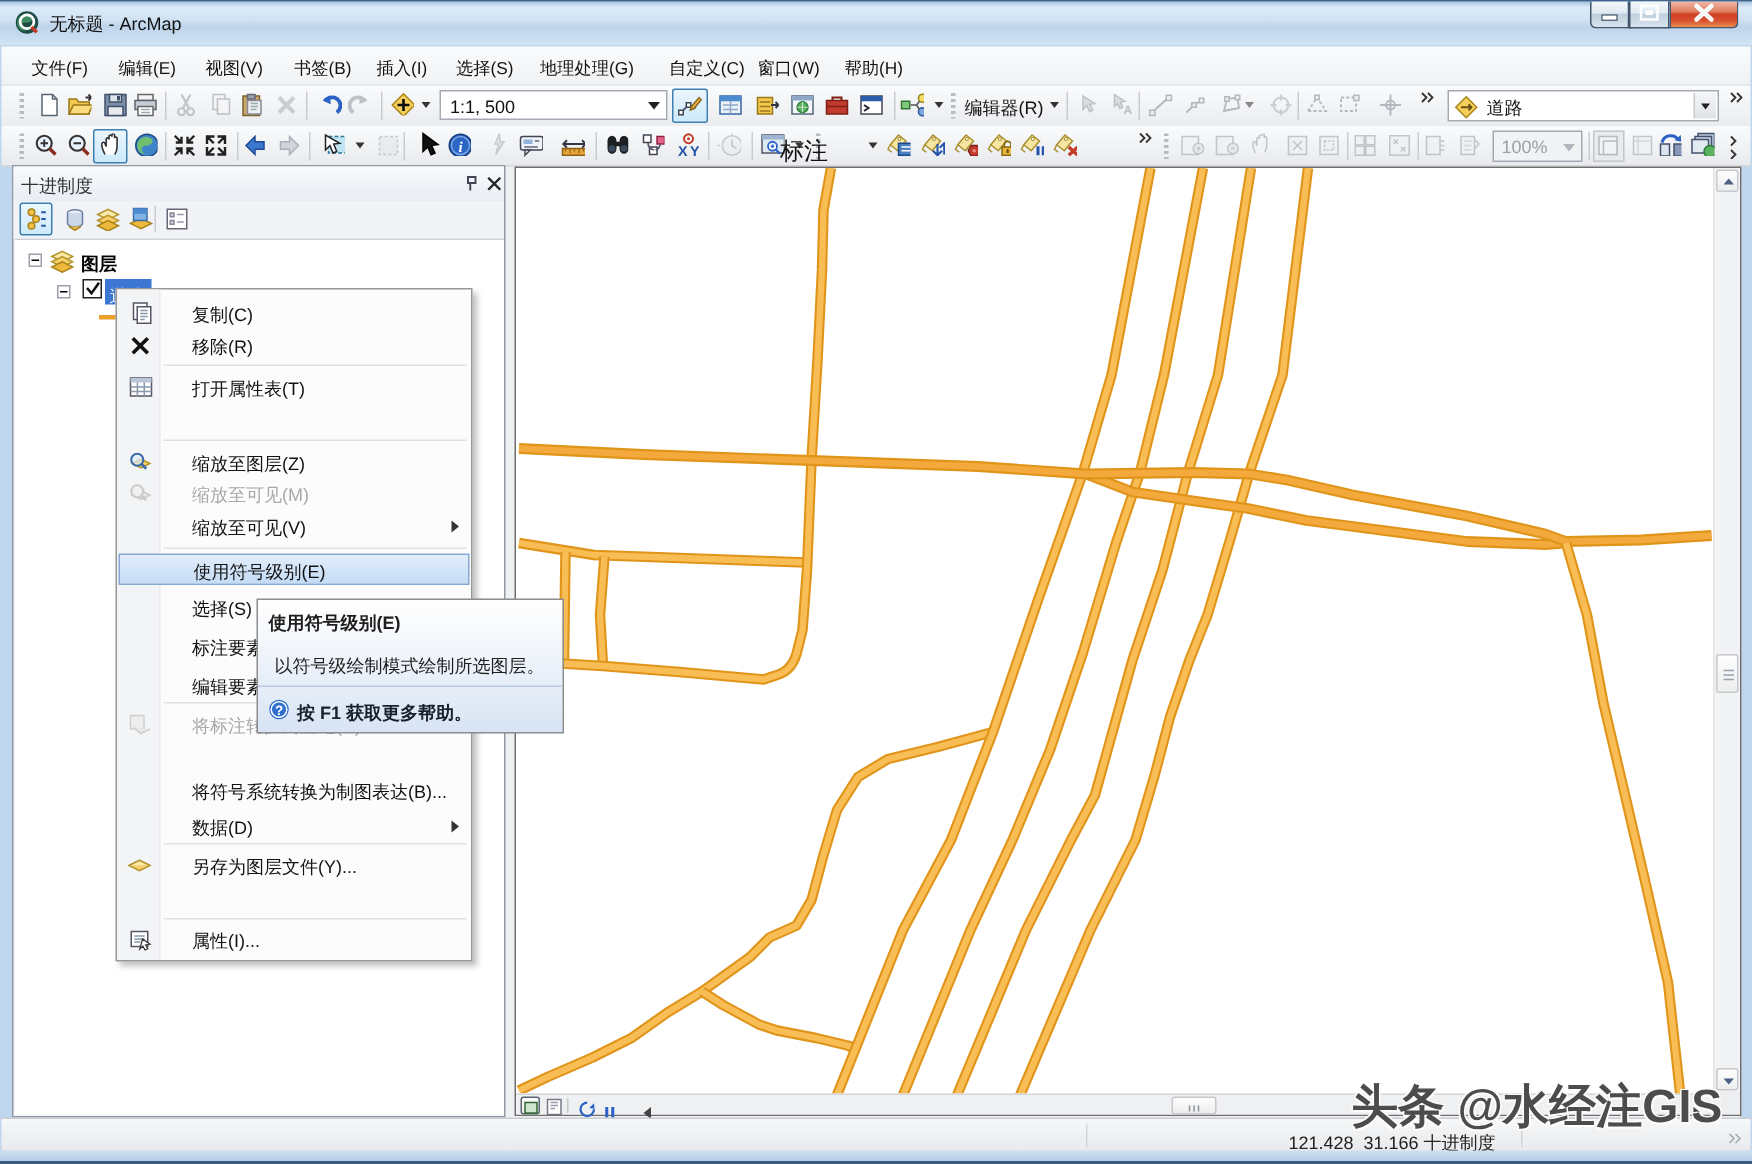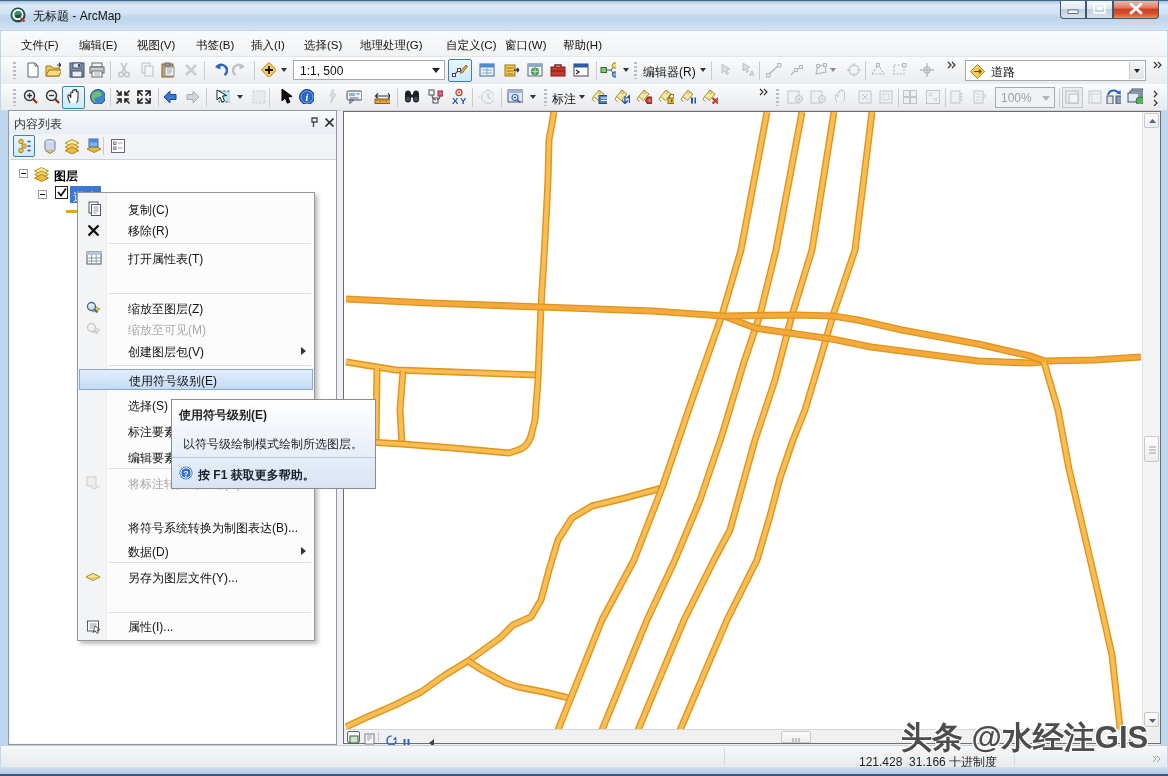--- a/index.html
+++ b/index.html
@@ -371,21 +371,21 @@
   <div class="tsep" style="left:500px"></div>
   <svg class="ic" style="left:506px;top:4px" width="20" height="18">
       <rect x="1" y="2" width="15" height="12" fill="#dfe9f3" stroke="#556"></rect>
       <rect x="1" y="2" width="15" height="3" fill="#9db5d0"></rect>
       <circle cx="8" cy="9.5" r="3" fill="#fff" stroke="#2a62c5" stroke-width="1.2"></circle>
       <path d="M10,11.5 l3,3" stroke="#2a62c5" stroke-width="1.6"></path>
       <path d="M6.8,9.5 h2.4 M8,8.3 v2.4" stroke="#2a62c5" stroke-width="1"></path>
     </svg>
   <div class="dd" style="left:529px;top:11px"></div>
   <div class="grip" style="left:543px"></div>
-  <span style="position:absolute;left:551px;top:7px;font-size:12px;color:#111">标注</span>
+  <span style="position:absolute;left:519px;top:7px;font-size:16px;color:#111">标注</span>
   <div class="dd" style="left:578px;top:11px"></div>
   <svg class="ic" style="left:590px;top:4px" width="19" height="18">
       <path d="M2.5,8.5 L8,2 l5,4 -5.5,6.5 Z" fill="#f7e6a2" stroke="#a98f2e"></path>
       <circle cx="8.6" cy="4.6" r="1" fill="#fff" stroke="#a98f2e" stroke-width="0.7"></circle>
       <path d="M2.5,8.5 l-1.5,3 2.5,2" fill="none" stroke="#a98f2e"></path>
       <rect x="8" y="7.5" width="10" height="8" fill="#4a7fc0" stroke="#1d4a8a"></rect>
       <path d="M10,10 h6 M10,12.5 h6" stroke="#fff" stroke-width="1"></path>
     </svg>
   <svg class="ic" style="left:613px;top:4px" width="19" height="18">
       <path d="M2.5,8.5 L8,2 l5,4 -5.5,6.5 Z" fill="#f7e6a2" stroke="#a98f2e"></path>
@@ -573,21 +573,21 @@
     <div class="sbtn" style="left:437px;top:1px;width:30px;height:12px"><svg width="30" height="12">
           <path d="M11,4 v4 M14,4 v4 M17,4 v4" stroke="#8b8f98" stroke-width="1"></path>
         </svg></div>
     <div style="position:absolute;left:784px;top:3px;width:7px;height:8px"><svg width="7" height="8">
           <path d="M1,0 L6,4 L1,8 Z" fill="#444"></path>
         </svg></div>
   </div>
 </div>
 <div class="abs" id="dock">
   <div id="dock-head"></div>
-  <div id="dock-title">内容列表</div>
+  <div id="dock-title">十进制度</div>
   <svg style="position:absolute;left:301px;top:6px" width="11" height="11" viewBox="0 0 11 11">
       <path d="M2,1 h5 v4 h-5 Z M3.5,5 v5" fill="none" stroke="#445" stroke-width="1.3"></path>
     </svg>
   <svg style="position:absolute;left:315px;top:6px" width="11" height="11" viewBox="0 0 11 11">
       <path d="M1.5,1.5 L9.5,9.5 M9.5,1.5 L1.5,9.5" stroke="#222" stroke-width="1.6"></path>
     </svg>
   <div id="dock-tools">
     <div style="position:absolute;left:4px;top:1px;width:22px;height:22px" class="hl"></div>
     <svg style="position:absolute;left:7px;top:4px" width="16" height="16" viewBox="0 0 16 16">
         <circle cx="5" cy="3.5" r="2.2" fill="#f4c145" stroke="#a98419"></circle>
@@ -680,21 +680,21 @@
     </div>
   <div class="mrow mgray" style="top:125px">
       <span class="mtext">缩放至可见(M)</span>
     <svg class="glyph" style="left:6px;top:3px" width="17" height="16" opacity="0.45">
         <path d="M3,9 l6,-3 6,3 -6,3 Z" fill="#ddd" stroke="#999"></path>
         <circle cx="6.5" cy="6.5" r="4" fill="#eee" stroke="#999" stroke-width="1.4"></circle>
         <path d="M9.5,9.5 l3,3" stroke="#999" stroke-width="1.8"></path>
       </svg>
     </div>
   <div class="mrow" style="top:147px">
-      <span class="mtext">创建图层包(V)</span>
+      <span class="mtext">缩放至可见(V)</span>
       <span class="marrow"></span>
     </div>
   <div class="msep" style="top:172px"></div>
   <div class="mrow mhl" style="top:176px;height:21px">
       <span class="mtext" style="top:3px">使用符号级别(E)</span>
     </div>
   <div class="mrow" style="top:201px">
       <span class="mtext">选择(S)</span>
     </div>
   <div class="mrow" style="top:227px">

